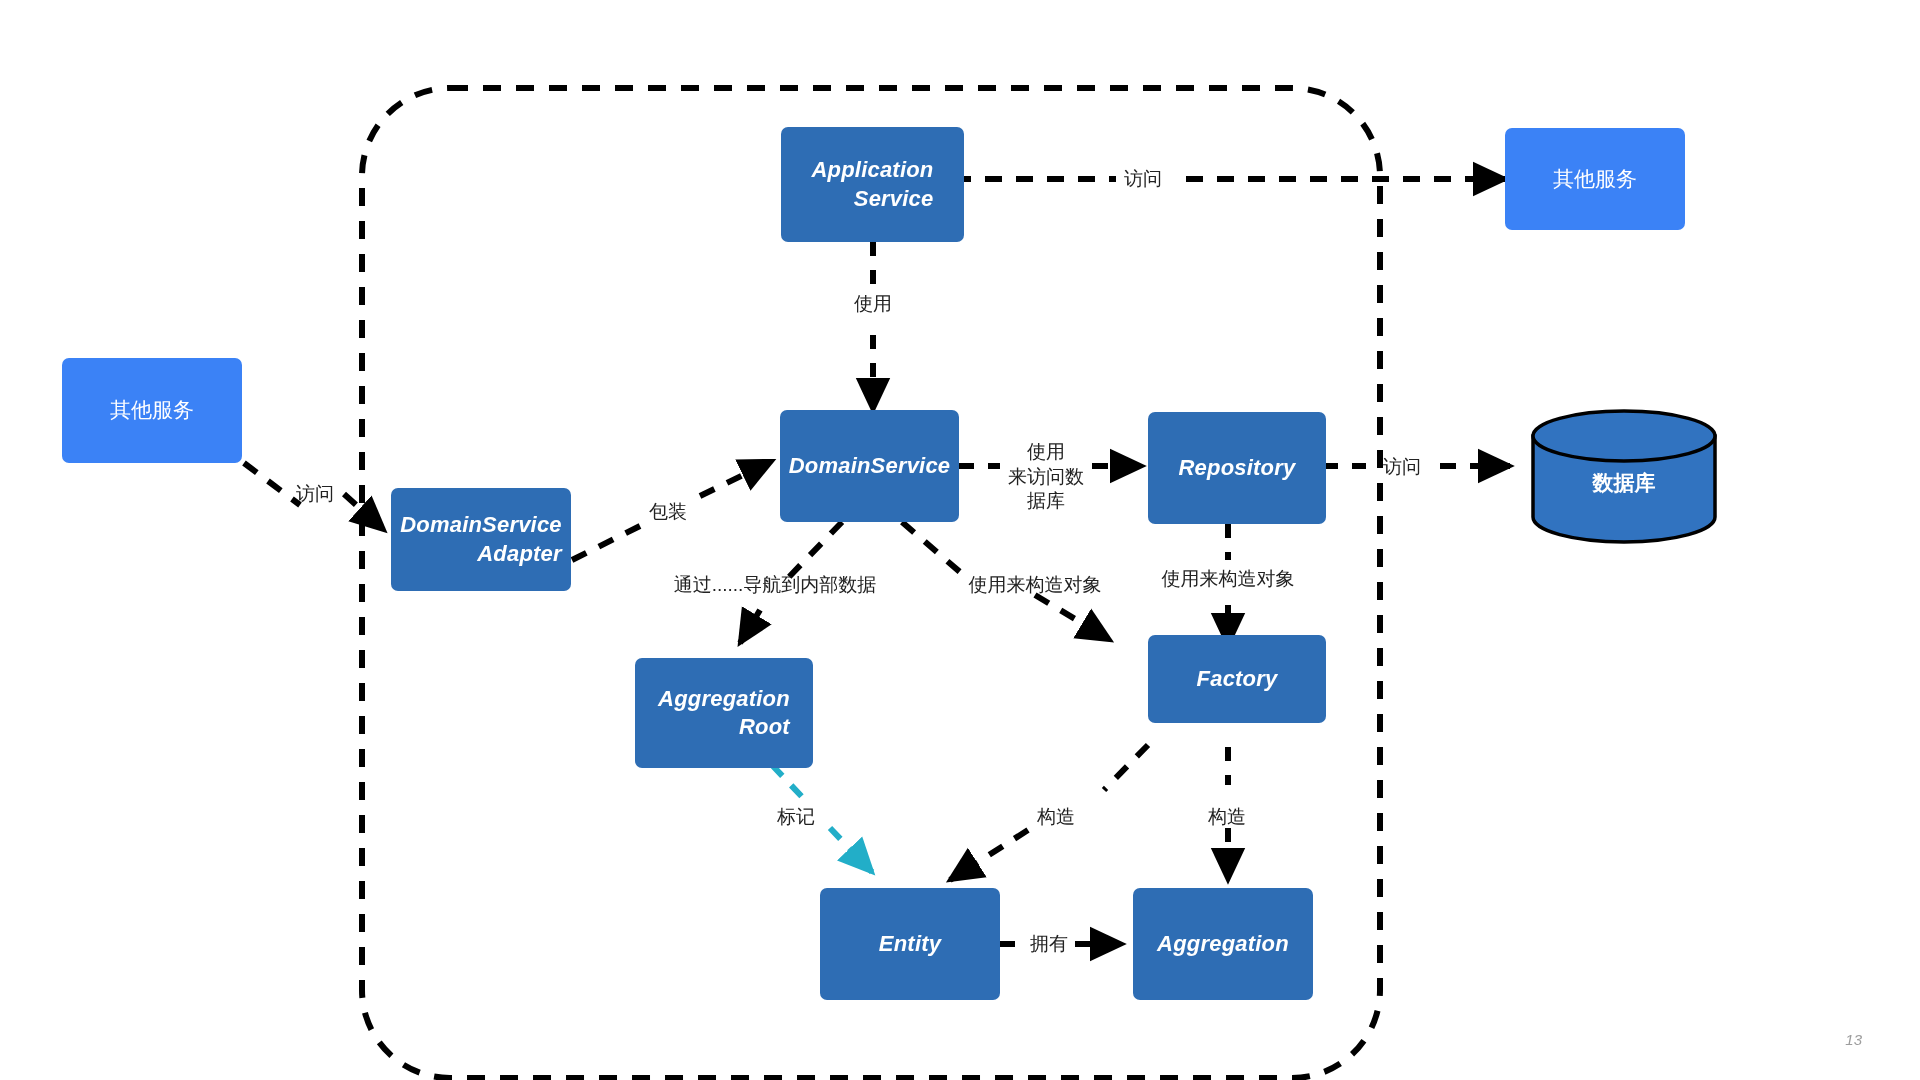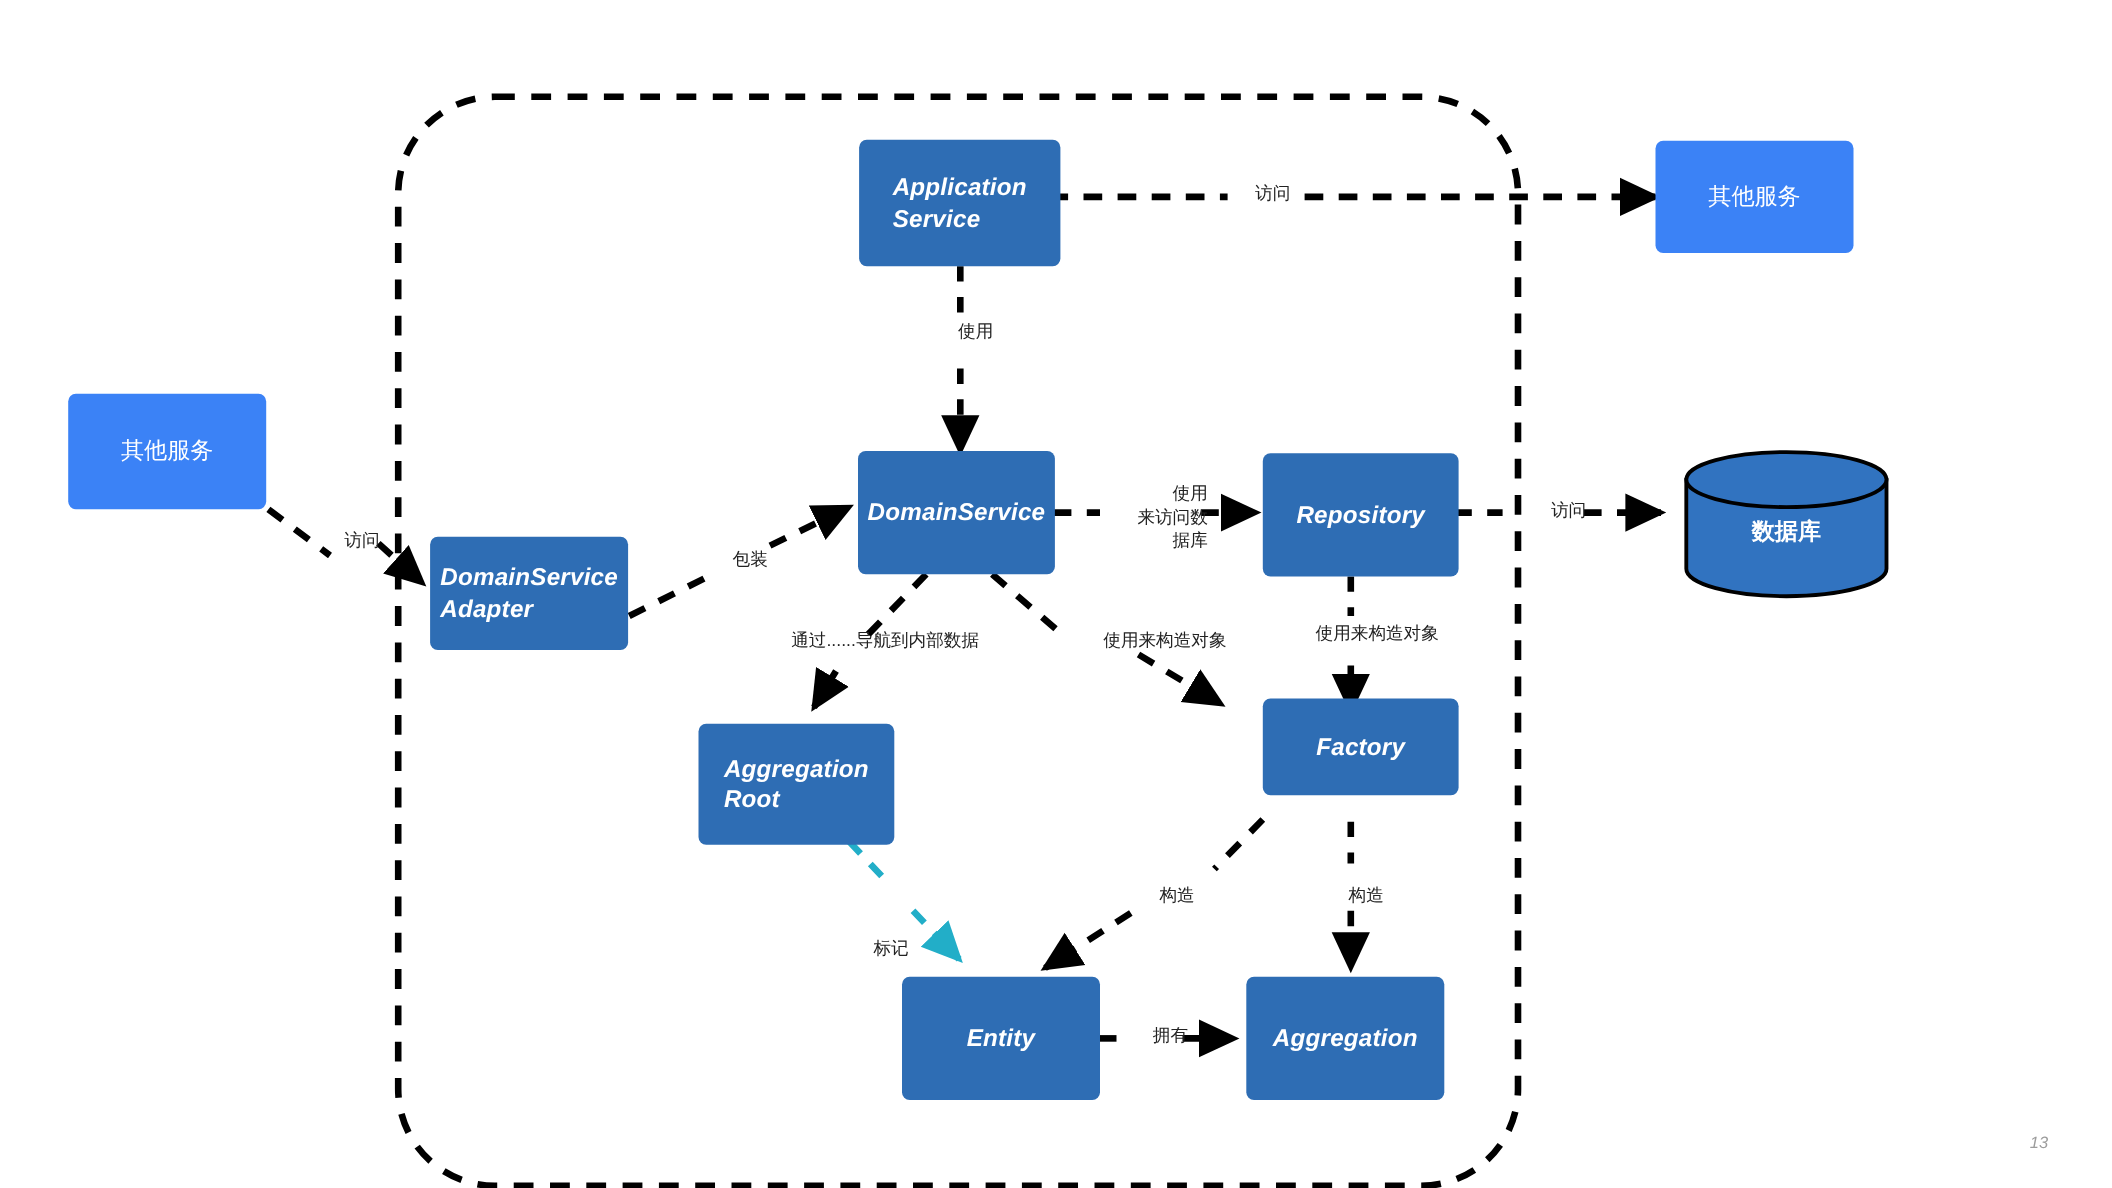--- a/index.html
+++ b/index.html
@@ -21,21 +21,21 @@
     width: 1920px;
     height: 1080px;
   }
 
   .node {
     position: absolute;
     box-sizing: border-box;
     display: flex;
     align-items: center;
     justify-content: center;
-    text-align: left;
+    text-align: right;
     color: #ffffff;
     border-radius: 7px;
     line-height: 1.28;
     z-index: 5;
   }
   .node.blue {
     background: #2E6DB4;
     font-style: italic;
     font-weight: bold;
     font-size: 22px;
@@ -64,23 +64,23 @@
     z-index: 2;
     color: #ffffff;
     font-size: 21px;
     font-weight: bold;
     transform: translateY(6px);
   }
 
   .edge-label {
     position: absolute;
     color: #222222;
-    font-size: 16px;
+    font-size: 19px;
     line-height: 1.3;
-    text-align: right;
+    text-align: center;
     white-space: pre-line;
     z-index: 6;
     background: transparent;
   }
 
   .page-number {
     position: absolute;
     right: 58px;
     bottom: 32px;
     font-size: 15px;
@@ -209,21 +209,21 @@
 据库</div>
 
 <div class="edge-label" style="left:1362px; top:455px; width:80px;">访问</div>
 
 <div class="edge-label" style="left:660px; top:573px; width:230px;">通过......导航到内部数据</div>
 
 <div class="edge-label" style="left:955px; top:573px; width:160px;">使用来构造对象</div>
 
 <div class="edge-label" style="left:1148px; top:567px; width:160px;">使用来构造对象</div>
 
-<div class="edge-label" style="left:766px; top:805px; width:60px;margin-top:48px;">标记</div>
+<div class="edge-label" style="left:766px; top:805px; width:60px;">标记</div>
 
 <div class="edge-label" style="left:1026px; top:805px; width:60px;">构造</div>
 
 <div class="edge-label" style="left:1196px; top:805px; width:62px;">构造</div>
 
 <div class="edge-label" style="left:1018px; top:932px; width:62px;">拥有</div>
 
 <div class="page-number">13</div>
 
 </body></html>

